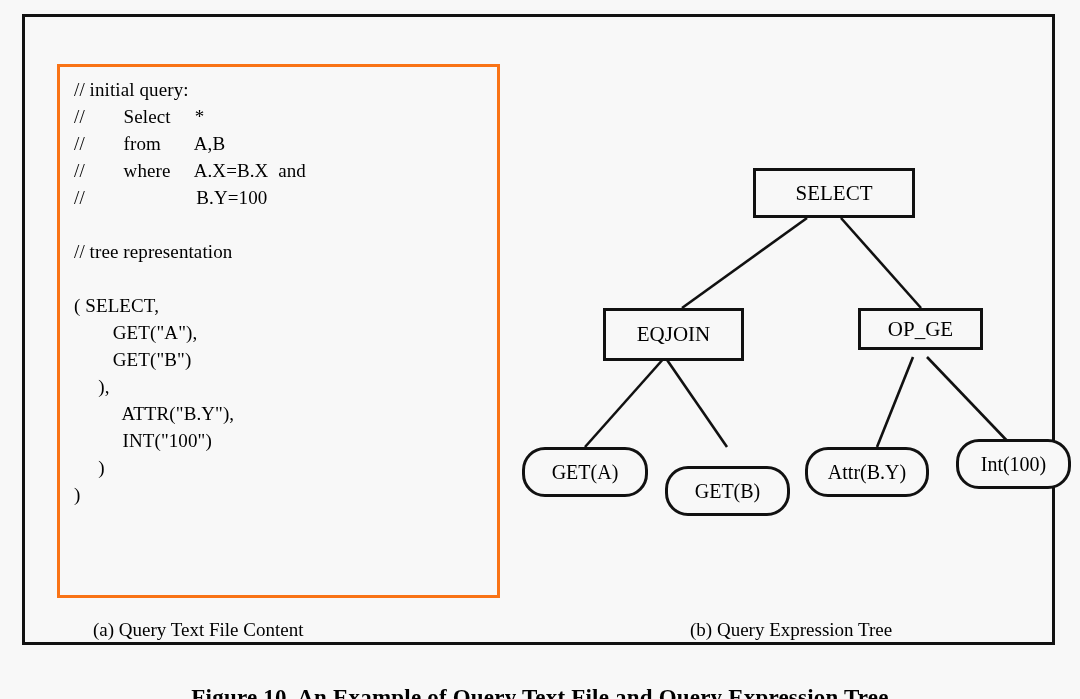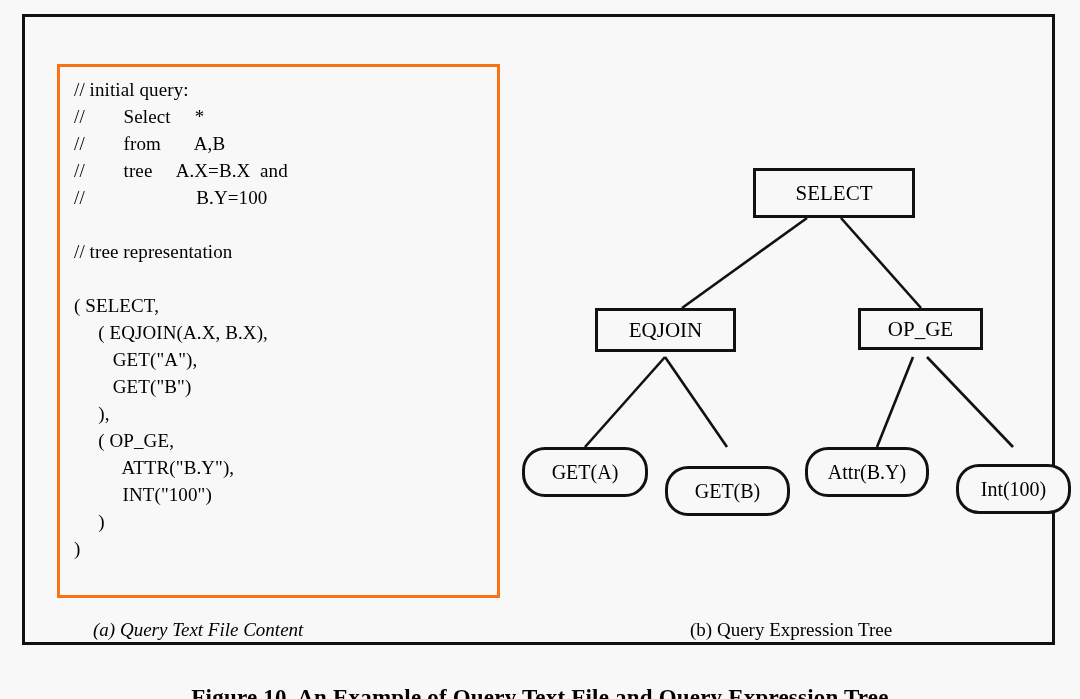--- a/index.html
+++ b/index.html
@@ -66,21 +66,21 @@
   .code-line.blank { color: transparent; }
 
   
   .panel-caption {
     position: absolute;
     font-size: 19px;
     line-height: 24px;
     color: #000000;
     white-space: nowrap;
   }
-  #caption-a { left: 68px; top: 601px; font-style: italic; }
+  #caption-a { left: 68px; top: 601px; }
   #caption-b { left: 665px; top: 601px; }
 
   
   #figure-caption {
     position: absolute;
     left: 0;
     top: 654px;
     width: 1080px;
     text-align: center;
     font-size: 23px;
@@ -127,31 +127,29 @@
 
 <div id="page">
 
   <div id="figure-frame">
 
     <div id="code-box">
       <div id="code-listing">
           <div class="code-line">// initial query:</div>
           <div class="code-line">//        Select     *</div>
           <div class="code-line">//        from       A,B</div>
-          <div class="code-line">//        tree     A.X=B.X  and</div>
+          <div class="code-line">//        where     A.X=B.X  and</div>
           <div class="code-line">//                       B.Y=100</div>
           <div class="code-line blank">&nbsp;</div>
           <div class="code-line">// tree representation</div>
           <div class="code-line blank">&nbsp;</div>
           <div class="code-line">( SELECT,</div>
-          <div class="code-line">     ( EQJOIN(A.X, B.X),</div>
           <div class="code-line">        GET("A"),</div>
           <div class="code-line">        GET("B")</div>
           <div class="code-line">     ),</div>
-          <div class="code-line">     ( OP_GE,</div>
           <div class="code-line">          ATTR("B.Y"),</div>
           <div class="code-line">          INT("100")</div>
           <div class="code-line">     )</div>
           <div class="code-line">)</div>
         </div>
     </div>
 
     <div class="panel-caption" id="caption-a">(a) Query Text File Content</div>
 
     <div id="tree-panel">
@@ -159,36 +157,36 @@
           <line x1="292" y1="187" x2="167" y2="277" stroke="#111111" stroke-width="2.6"></line>
           <line x1="326" y1="187" x2="406" y2="277" stroke="#111111" stroke-width="2.6"></line>
           <line x1="150" y1="326" x2="70" y2="416" stroke="#111111" stroke-width="2.6"></line>
           <line x1="150" y1="326" x2="212" y2="416" stroke="#111111" stroke-width="2.6"></line>
           <line x1="398" y1="326" x2="362" y2="416" stroke="#111111" stroke-width="2.6"></line>
           <line x1="412" y1="326" x2="498" y2="416" stroke="#111111" stroke-width="2.6"></line>
         </svg>
     <div class="node" style="left: 238px; top: 137px; width: 162px; height: 50px;">
           <span>SELECT</span>
         </div>
-        <div class="node" style="left: 80px; top: 277px; width: 141px; height: 44px;">
+        <div class="node" style="left: 88px; top: 277px; width: 141px; height: 53px;">
           <span>EQJOIN</span>
         </div>
         <div class="node" style="left: 343px; top: 277px; width: 125px; height: 42px;">
           <span>OP_GE</span>
         </div>
         <div class="node leaf" style="left: 7px; top: 416px; width: 126px; height: 50px;">
           <span>GET(A)</span>
         </div>
         <div class="node leaf" style="left: 150px; top: 435px; width: 125px; height: 50px;">
           <span>GET(B)</span>
         </div>
         <div class="node leaf" style="left: 290px; top: 416px; width: 124px; height: 50px;">
           <span>Attr(B.Y)</span>
         </div>
-        <div class="node leaf" style="left: 441px; top: 433px; width: 115px; height: 50px;">
+        <div class="node leaf" style="left: 441px; top: 408px; width: 115px; height: 50px;">
           <span>Int(100)</span>
         </div>
       </div>
 
     <div class="panel-caption" id="caption-b">(b) Query Expression Tree</div>
 
   </div>
 
   <div id="figure-caption">Figure 10. An Example of Query Text File and Query Expression Tree</div>
 

